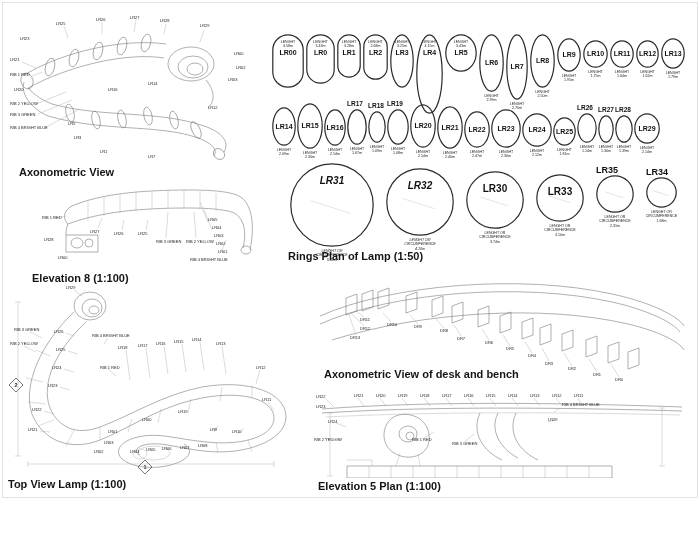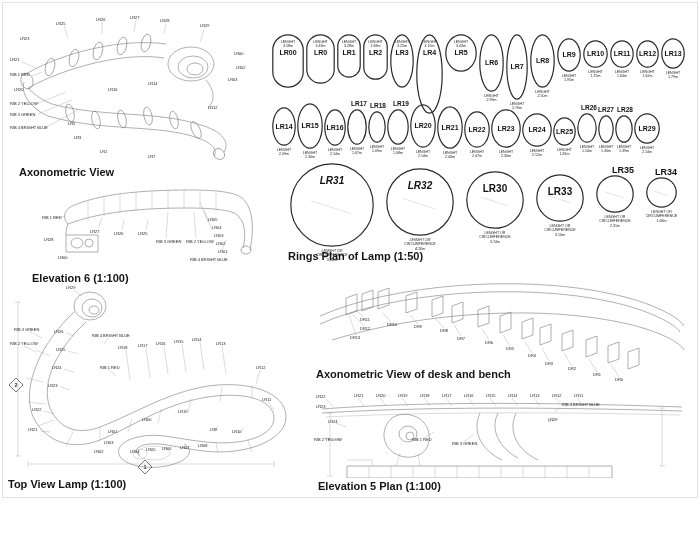--- a/index.html
+++ b/index.html
@@ -11,21 +11,21 @@
   .drw{position:absolute}
   .drw path,.drw ellipse,.drw circle,.drw polyline,.drw rect{fill:none;stroke:#7a7a7a;stroke-width:.6}
   .drw .thin{stroke:#a5a5a5;stroke-width:.4}
   .drw polygon{fill:none;stroke:#555;stroke-width:.8}
   .drw text{fill:#222;font-size:4px;stroke:none;font-family:"Liberation Sans",sans-serif}
   .drw text.mk{font-size:5.5px;font-weight:bold;fill:#333}
   .rings-row{position:absolute;display:flex;align-items:flex-start}
   .ring{position:relative;flex:none}
   .r-svg{display:block}
   .r-svg ellipse,.r-svg rect{fill:none;stroke:#2a2a2a;stroke-width:1.2}
-  .r-above{text-align:right;font-weight:bold;font-size:6.5px;height:10px;line-height:10px;white-space:nowrap}
+  .r-above{text-align:left;font-weight:bold;font-size:6.5px;height:10px;line-height:10px;white-space:nowrap}
   .r-in{position:absolute;left:0;right:0;text-align:center;line-height:1.15}
   .r-len{font-size:3.6px;display:block;color:#222}
   .r-id{font-weight:bold;font-size:7px;display:block;margin-top:1px;white-space:nowrap}
   .r-below{position:absolute;left:50%;transform:translateX(-50%);width:58px;text-align:center;font-size:3.6px;line-height:1.25;color:#222}
   .row3 .r-id{font-size:10px}
   .row3 .r-above{font-size:9px}
 </style>
 </head>
 <body>
 
@@ -433,21 +433,21 @@
     <text x="146" y="63">RIB 2 YELLOW</text>
     <text x="168" y="41">LR05</text>
     <text x="172" y="49">LR04</text>
     <text x="174" y="57">LR03</text>
     <text x="176" y="65">LR02</text>
     <text x="178" y="73">LR01</text>
     <text x="150" y="81">RIB 4 BRIGHT BLUE</text>
     <text x="18" y="79">LR00</text>
     <text x="4" y="61">LR28</text>
   </svg>
-  <div class="title" style="left:32px;top:272px">Elevation 6 (1:100)</div>
+  <div class="title" style="left:32px;top:272px">Elevation 8 (1:100)</div>
 
   <svg class="drw" style="left:8px;top:280px" width="290" height="196" viewBox="0 0 290 196">
     <ellipse cx="82" cy="26" rx="16" ry="14"></ellipse>
     <ellipse cx="84" cy="28" rx="10" ry="9"></ellipse>
     <ellipse cx="86" cy="30" rx="5" ry="4"></ellipse>
     <path d="M66,32 C34,62 14,104 24,134 C34,160 62,172 92,160 C124,147 152,126 194,118 C236,110 266,120 266,138 C266,156 236,166 198,162 C168,159 150,152 130,157 C112,161 106,171 114,179 C124,188 148,190 166,184 C182,179 186,170 176,164"></path>
     <path d="M78,42 C50,68 32,102 42,128 C50,147 68,156 92,147 C124,135 154,115 194,107 C240,99 278,112 278,137 C278,160 238,176 196,171 C168,168 152,161 136,165 C128,167 126,172 132,175"></path>
     <ellipse class="thin" cx="146" cy="173" rx="16" ry="7"></ellipse>
     <ellipse class="thin" cx="132" cy="174" rx="7" ry="5"></ellipse>
     <path class="thin" d="M28,70 l14,6 M18,98 l17,4 M20,122 l18,2 M30,146 l16,-6 M58,166 l8,-16 M92,160 l0,-13 M120,152 l4,-13 M150,143 l3,-14 M180,133 l3,-14 M212,121 l2,-14 M244,118 l0,-13 M240,160 l4,12 M208,162 l2,11"></path>
@@ -518,21 +518,21 @@
     <text x="128" y="66">DR8</text>
     <text x="145" y="74">DR7</text>
     <text x="173" y="78">DR6</text>
     <text x="194" y="84">DR5</text>
     <text x="216" y="91">DR4</text>
     <text x="233" y="99">DR3</text>
     <text x="256" y="104">DR2</text>
     <text x="281" y="110">DR1</text>
     <text x="303" y="115">DR0</text>
   </svg>
-  <div class="title" style="left:316px;top:368px">Axonometric View of desk and bench</div>
+  <div class="title" style="left:324px;top:368px">Axonometric View of desk and bench</div>
 
   <svg class="drw" style="left:312px;top:388px" width="382" height="90" viewBox="0 0 382 90">
     <path d="M10,21 C90,15 200,13 370,19"></path>
     <path d="M10,25 C90,20 200,18 370,23"></path>
     <path class="thin" d="M14,29 C95,25 205,23 368,27"></path>
     <path d="M80,30 C69,39 69,57 82,65 C95,73 112,69 116,57 C120,45 114,32 102,28 C94,25 86,26 80,30"></path>
     <ellipse cx="96" cy="46" rx="9" ry="8"></ellipse>
     <ellipse cx="98" cy="48" rx="4" ry="4"></ellipse>
     <path class="thin" d="M88,65 L84,78 M106,66 L108,78"></path>
     <path d="M168,25 C159,45 171,63 190,72"></path>

